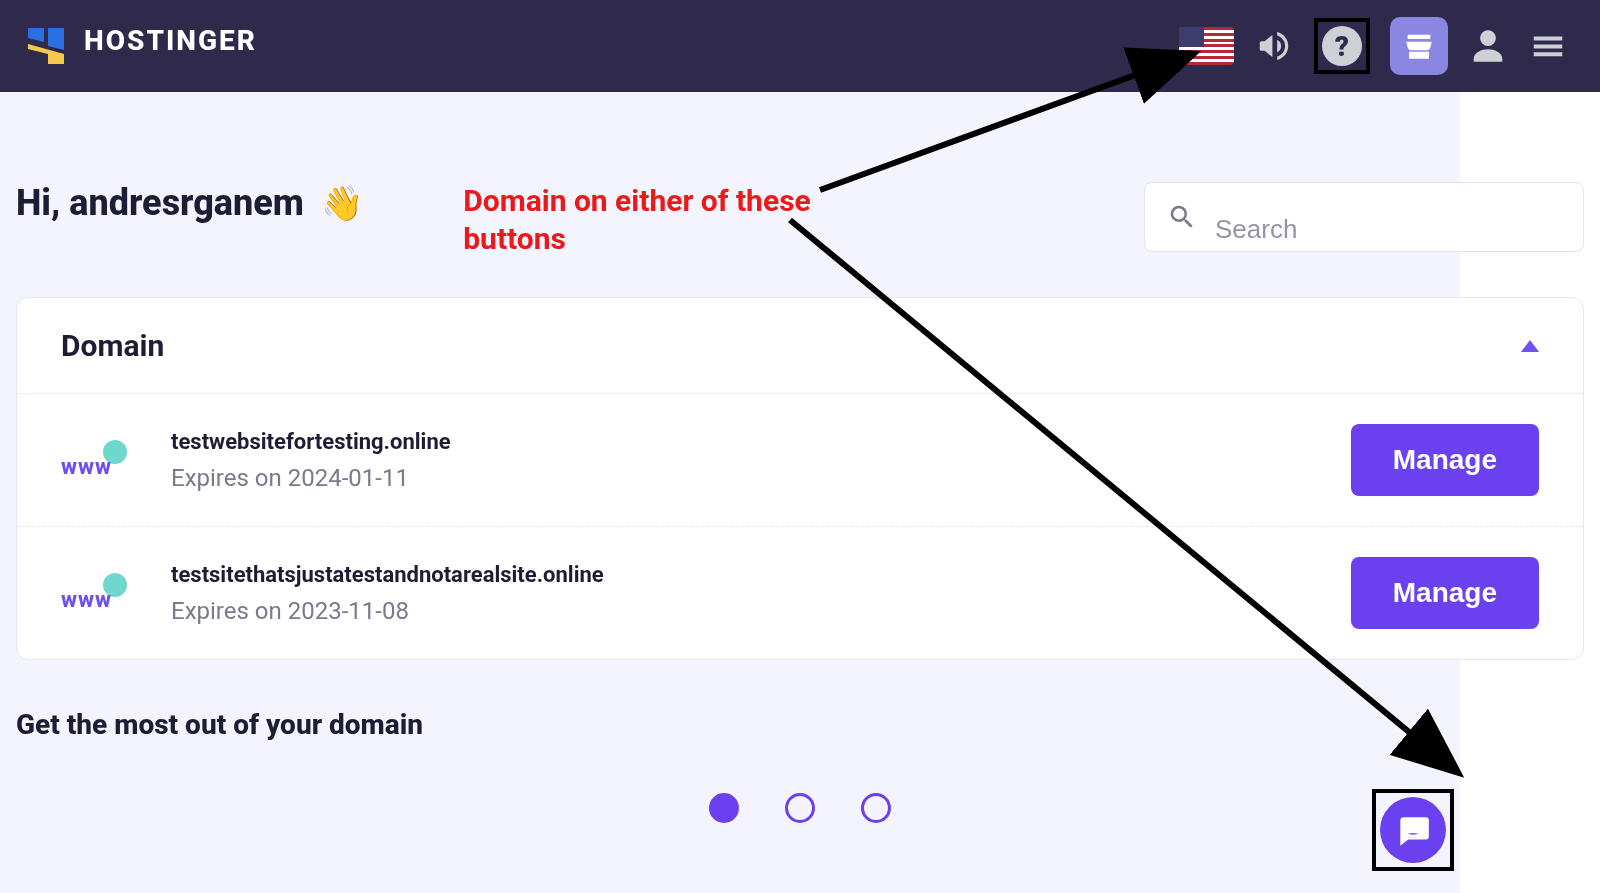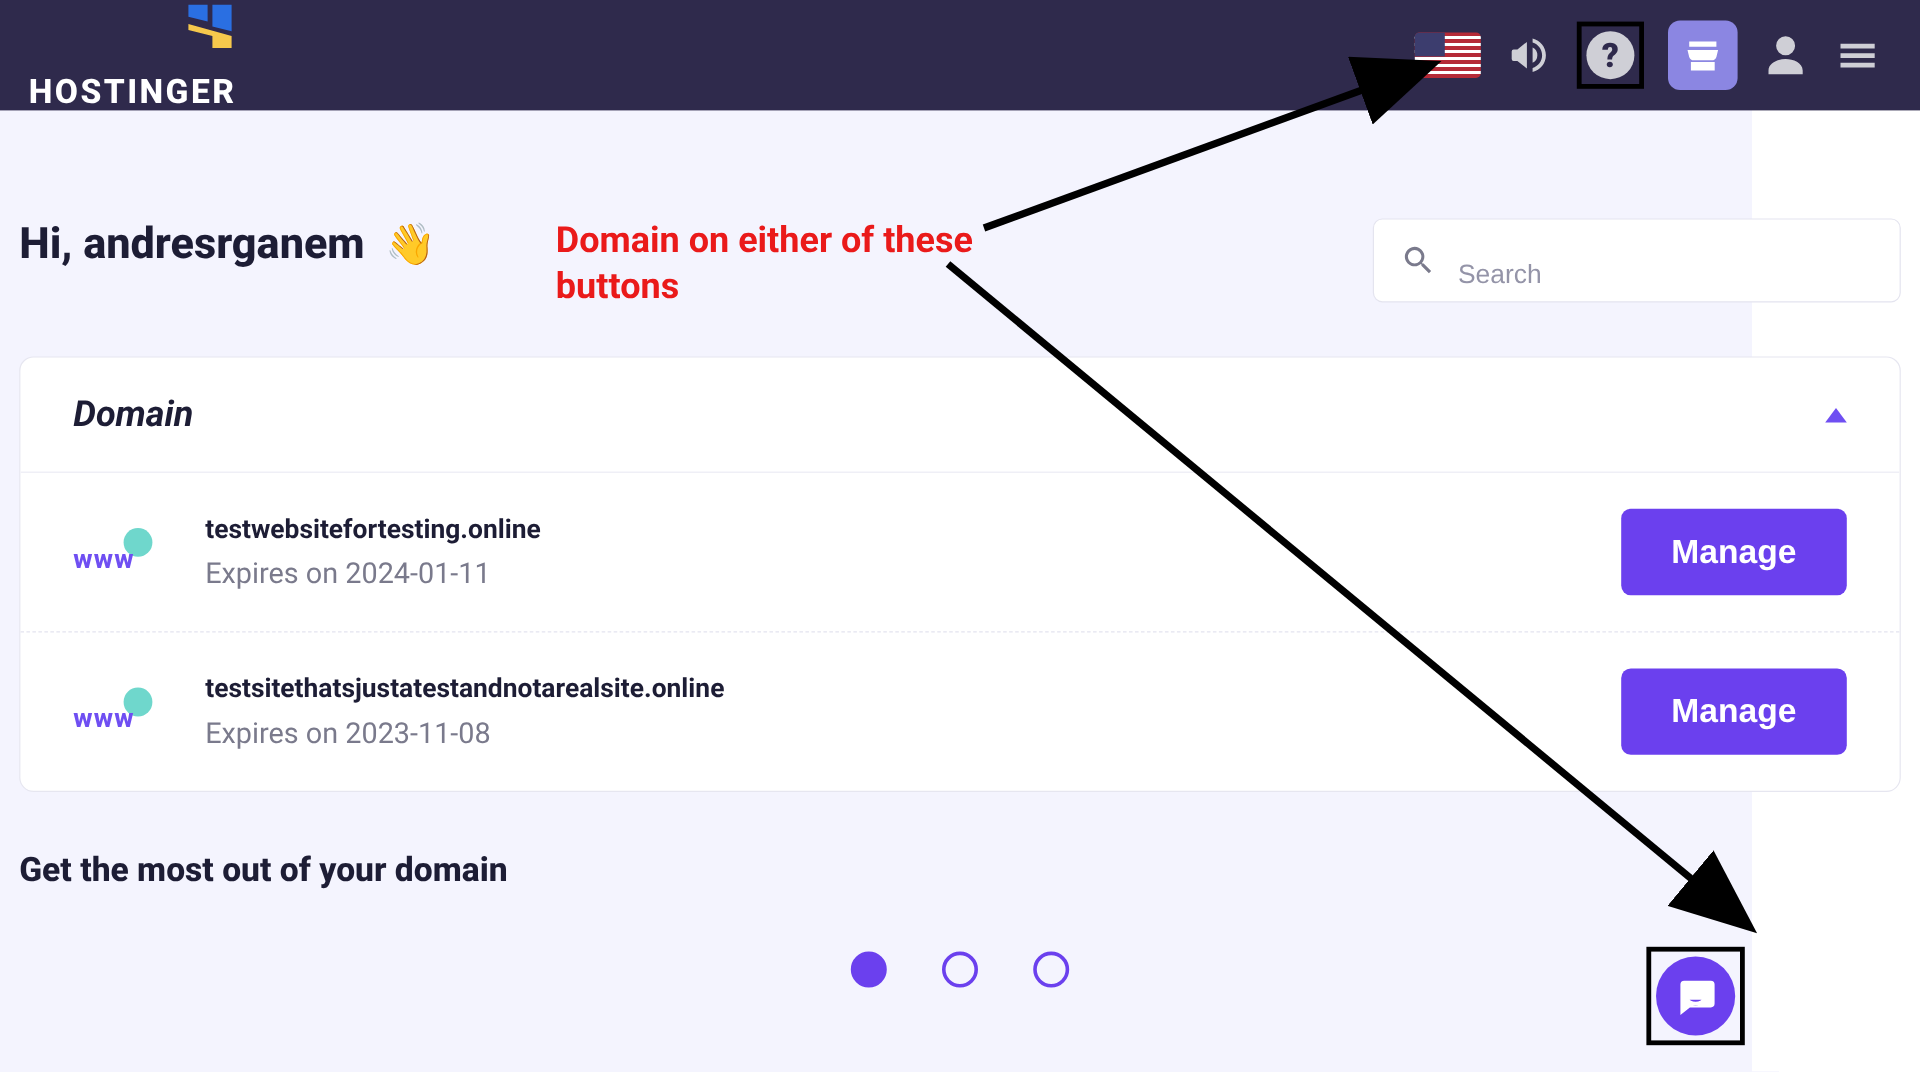--- a/index.html
+++ b/index.html
@@ -3,21 +3,21 @@
 <meta charset="utf-8">
 <style>
   * { box-sizing: border-box; margin: 0; padding: 0; }
   body { font-family: -apple-system, BlinkMacSystemFont, "Segoe UI", Roboto, Arial, sans-serif; background: #f4f4fe; width: 1600px; height: 893px; overflow: hidden; position: relative; }
 
   
   .right-edge { position: absolute; right: 0; top: 0; bottom: 0; width: 140px; background: #fff; }
 
   
   .topbar { height: 92px; background: #2f2a4c; display: flex; align-items: center; padding: 0 24px; position: relative; z-index: 1; }
-  .logo-wrap { display: flex; align-items: flex-end; gap: 16px; flex-direction: column; }
+  .logo-wrap { display: flex; align-items: flex-start; gap: 16px; }
   .logo-icon { width: 44px; height: 44px; }
   .logo-text { color: #fff; font-weight: 800; font-size: 28px; letter-spacing: 2px; }
   .topbar-spacer { flex: 1; }
   .topbar-actions { display: flex; align-items: center; gap: 20px; padding-right: 8px; }
   .flag-icon { width: 55px; height: 38px; border-radius: 4px; overflow: hidden; position: relative; cursor: pointer; }
   .flag-usa { background: linear-gradient(180deg,
       #b52a37 0% 7.7%, #fff 7.7% 15.4%, #b52a37 15.4% 23%, #fff 23% 30.7%,
       #b52a37 30.7% 38.5%, #fff 38.5% 46%, #b52a37 46% 53.8%, #fff 53.8% 61.5%,
       #b52a37 61.5% 69.2%, #fff 69.2% 76.9%, #b52a37 76.9% 84.6%, #fff 84.6% 92.3%,
       #b52a37 92.3% 100%); }
@@ -31,26 +31,26 @@
   .user-icon svg, .menu-icon svg { fill: #cfcfd6; }
 
   
   .content { padding: 0 4px; position: relative; z-index: 1; }
   .greeting-row { display: flex; align-items: flex-start; padding: 90px 12px 40px 12px; gap: 40px; }
   .greeting { font-size: 36px; font-weight: 800; color: #1d1d35; }
   .wave { font-size: 34px; margin-left: 8px; }
   .annotation { color: #ea1a1a; font-size: 30px; font-weight: 700; line-height: 1.25; margin-left: 60px; max-width: 360px; }
   .search-wrap { margin-left: auto; width: 440px; height: 70px; background: #fff; border: 1px solid #e4e4ef; border-radius: 8px; display: flex; align-items: center; padding: 0 22px; gap: 18px; }
   .search-wrap svg { width: 30px; height: 30px; fill: #7a7a8c; flex-shrink: 0; }
-  .search-input { border: none; outline: none; font-size: 22px; color: #333; width: 100%; background: transparent; margin-top: 24px; }
+  .search-input { border: none; outline: none; font-size: 26px; color: #333; width: 100%; background: transparent; margin-top: 24px; }
   .search-input::placeholder { color: #9494a8; }
 
   
   .panel { background: #fff; border: 1px solid #e6e6f0; border-radius: 12px; margin: 0 12px; overflow: hidden; }
-  .panel-header { display: flex; align-items: center; justify-content: space-between; padding: 30px 44px; border-bottom: 1px solid #ececf4; cursor: pointer; font-style: italic; }
+  .panel-header { display: flex; align-items: center; justify-content: space-between; padding: 30px 44px; border-bottom: 1px solid #ececf4; cursor: pointer; }
   .panel-title { font-size: 30px; font-weight: 700; color: #1d1d35; }
   .chevron-up { width: 0; height: 0; border-left: 9px solid transparent; border-right: 9px solid transparent; border-bottom: 12px solid #6f4ff2; }
 
   .domain-row { display: flex; align-items: center; padding: 30px 44px; gap: 40px; }
   .domain-row + .domain-row { border-top: 1px dashed #e4e4ef; }
   .www-icon { width: 70px; position: relative; flex-shrink: 0; }
   .www-dot { position: absolute; top: -8px; right: 4px; width: 24px; height: 24px; border-radius: 50%; background: #6fd7cc; }
   .www-text { color: #6f4ff2; font-weight: 800; font-size: 22px; letter-spacing: 1px; position: relative; top: 6px; }
   .domain-info { flex: 1; }
   .domain-name { font-size: 22px; font-weight: 700; color: #1d1d35; margin-bottom: 10px; }

